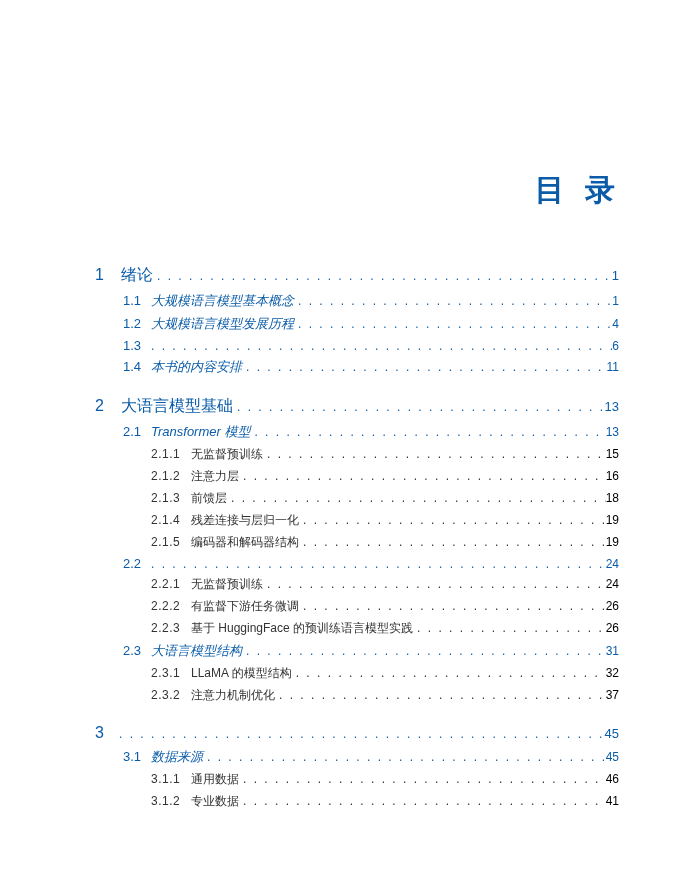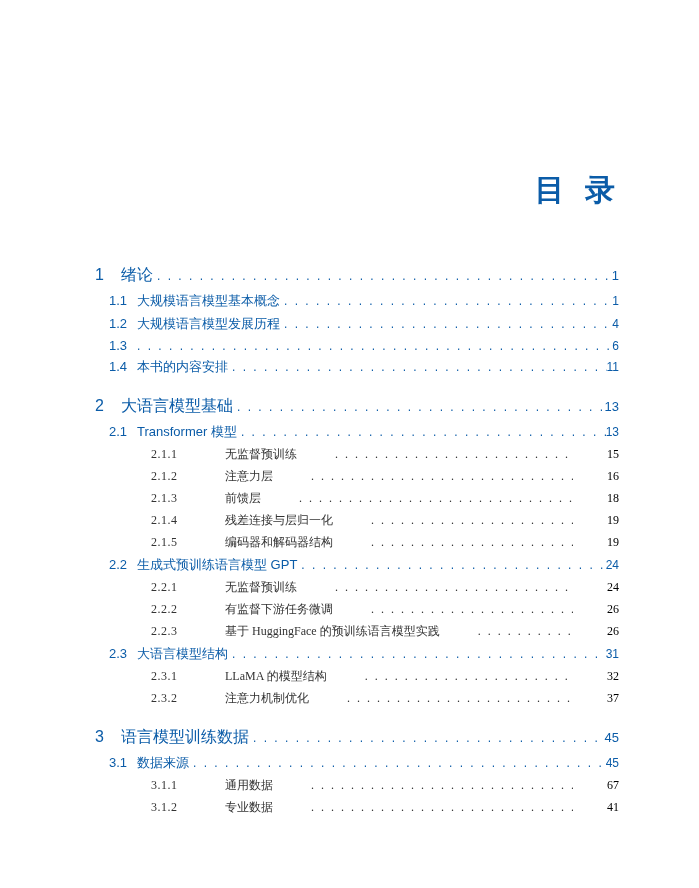--- a/index.html
+++ b/index.html
@@ -66,37 +66,36 @@
     }
     .lvl1 .toc-num   { width: 20px; font-size: 16px; }
     .lvl1 .toc-label { font-size: 16px; padding-left: 6px; }
     .lvl1 .toc-dots  { color: #0B5CA8; }
     .lvl1 .toc-page  { font-size: 13px; }
     
     .lvl2 {
       color: #0B5CA8;
       font-family: "SimHei", "Heiti SC", sans-serif;
       font-size: 13px;
-      margin-left: 14px;
+      margin-left: 28px;
       margin-top: 5px;
       margin-bottom: 2px;
       justify-content: flex-end;
     }
     .lvl2 .toc-num   { width: 24px; }
-    .lvl2 .toc-label { padding-left: 4px; }
+    .lvl2 .toc-label { padding-left: 4px; font-style: italic; }
     .lvl2 .toc-dots  { color: #0B5CA8; }
     .lvl2 .toc-page  { font-size: 12px; }
     
     .lvl3 {
       color: #333;
-      font-family: Liberation Serif, serif;
+      font-family: Liberation Sans, sans-serif;
       font-size: 12px;
       margin-left: 56px;
       margin-top: 5px;
-      gap: 34px;
     }
     .lvl3 .toc-num   { width: 36px; letter-spacing: 0.5px; }
     .lvl3 .toc-label { padding-left: 4px; }
     .lvl3 .toc-dots  { color: #333; }
     .lvl3 .toc-page  { font-size: 12px; color: #000000; }
   </style>
 </head>
 <body>
 
 <div class="page">
@@ -170,21 +169,20 @@
         <span class="toc-page">19</span>
       </div>
       <div class="toc-line lvl3">
         <span class="toc-num">2.1.5</span>
         <span class="toc-label">编码器和解码器结构</span>
         <span class="toc-dots toc-dots-black">. . . . . . . . . . . . . . . . . . . . . . . . . . . . . . . . . . . . . . . . . . . . . . . . . . . . . . . . . . . . . . . . . . . . . . . . . . . . . . . . . . . . . . . . . . . . . . . . . . . . . . . . . . . . . . . . . . . . . . . . . . . . . . . . . . . . . . . . . . . . . . . . . . . . . . . . . . . . . . . . . . . . . . . . . . . . . . . . . . . . . . . . . . . . . . . . . . . . . . . . . . . . . . . . . . . . . . .</span>
         <span class="toc-page">19</span>
       </div>
       <div class="toc-line lvl2">
         <span class="toc-num">2.2</span>
-        <span class="toc-label">生成式预训练语言模型 GPT</span>
         <span class="toc-dots">. . . . . . . . . . . . . . . . . . . . . . . . . . . . . . . . . . . . . . . . . . . . . . . . . . . . . . . . . . . . . . . . . . . . . . . . . . . . . . . . . . . . . . . . . . . . . . . . . . . . . . . . . . . . . . . . . . . . . . . . . . . . . . . . . . . . . . . . . . . . . . . . . . . . . . . . . . . . . . . . . . . . . . . . . . . . . . . . . . . . . . . . . . . . . . . . . . . . . . . . . . . . . . . . . . . . . . .</span>
         <span class="toc-page">24</span>
       </div>
       <div class="toc-line lvl3">
         <span class="toc-num">2.2.1</span>
         <span class="toc-label">无监督预训练</span>
         <span class="toc-dots toc-dots-black">. . . . . . . . . . . . . . . . . . . . . . . . . . . . . . . . . . . . . . . . . . . . . . . . . . . . . . . . . . . . . . . . . . . . . . . . . . . . . . . . . . . . . . . . . . . . . . . . . . . . . . . . . . . . . . . . . . . . . . . . . . . . . . . . . . . . . . . . . . . . . . . . . . . . . . . . . . . . . . . . . . . . . . . . . . . . . . . . . . . . . . . . . . . . . . . . . . . . . . . . . . . . . . . . . . . . . . .</span>
         <span class="toc-page">24</span>
       </div>
       <div class="toc-line lvl3">
@@ -212,35 +210,34 @@
         <span class="toc-page">32</span>
       </div>
       <div class="toc-line lvl3">
         <span class="toc-num">2.3.2</span>
         <span class="toc-label">注意力机制优化</span>
         <span class="toc-dots toc-dots-black">. . . . . . . . . . . . . . . . . . . . . . . . . . . . . . . . . . . . . . . . . . . . . . . . . . . . . . . . . . . . . . . . . . . . . . . . . . . . . . . . . . . . . . . . . . . . . . . . . . . . . . . . . . . . . . . . . . . . . . . . . . . . . . . . . . . . . . . . . . . . . . . . . . . . . . . . . . . . . . . . . . . . . . . . . . . . . . . . . . . . . . . . . . . . . . . . . . . . . . . . . . . . . . . . . . . . . . .</span>
         <span class="toc-page">37</span>
       </div>
       <div class="toc-line lvl1">
         <span class="toc-num">3</span>
-        <span class="toc-label">语言模型训练数据</span>
         <span class="toc-dots">. . . . . . . . . . . . . . . . . . . . . . . . . . . . . . . . . . . . . . . . . . . . . . . . . . . . . . . . . . . . . . . . . . . . . . . . . . . . . . . . . . . . . . . . . . . . . . . . . . . . . . . . . . . . . . . . . . . . . . . . . . . . . . . . . . . . . . . . . . . . . . . . . . . . . . . . . . . . . . . . . . . . . . . . . . . . . . . . . . . . . . . . . . . . . . . . . . . . . . . . . . . . . . . . . . . . . . .</span>
         <span class="toc-page">45</span>
       </div>
       <div class="toc-line lvl2">
         <span class="toc-num">3.1</span>
         <span class="toc-label">数据来源</span>
         <span class="toc-dots">. . . . . . . . . . . . . . . . . . . . . . . . . . . . . . . . . . . . . . . . . . . . . . . . . . . . . . . . . . . . . . . . . . . . . . . . . . . . . . . . . . . . . . . . . . . . . . . . . . . . . . . . . . . . . . . . . . . . . . . . . . . . . . . . . . . . . . . . . . . . . . . . . . . . . . . . . . . . . . . . . . . . . . . . . . . . . . . . . . . . . . . . . . . . . . . . . . . . . . . . . . . . . . . . . . . . . . .</span>
         <span class="toc-page">45</span>
       </div>
       <div class="toc-line lvl3">
         <span class="toc-num">3.1.1</span>
         <span class="toc-label">通用数据</span>
         <span class="toc-dots toc-dots-black">. . . . . . . . . . . . . . . . . . . . . . . . . . . . . . . . . . . . . . . . . . . . . . . . . . . . . . . . . . . . . . . . . . . . . . . . . . . . . . . . . . . . . . . . . . . . . . . . . . . . . . . . . . . . . . . . . . . . . . . . . . . . . . . . . . . . . . . . . . . . . . . . . . . . . . . . . . . . . . . . . . . . . . . . . . . . . . . . . . . . . . . . . . . . . . . . . . . . . . . . . . . . . . . . . . . . . . .</span>
-        <span class="toc-page">67</span>
+        <span class="toc-page">46</span>
       </div>
       <div class="toc-line lvl3">
         <span class="toc-num">3.1.2</span>
         <span class="toc-label">专业数据</span>
         <span class="toc-dots toc-dots-black">. . . . . . . . . . . . . . . . . . . . . . . . . . . . . . . . . . . . . . . . . . . . . . . . . . . . . . . . . . . . . . . . . . . . . . . . . . . . . . . . . . . . . . . . . . . . . . . . . . . . . . . . . . . . . . . . . . . . . . . . . . . . . . . . . . . . . . . . . . . . . . . . . . . . . . . . . . . . . . . . . . . . . . . . . . . . . . . . . . . . . . . . . . . . . . . . . . . . . . . . . . . . . . . . . . . . . . .</span>
         <span class="toc-page">41</span>
       </div>
     </div>
 
 </div>

